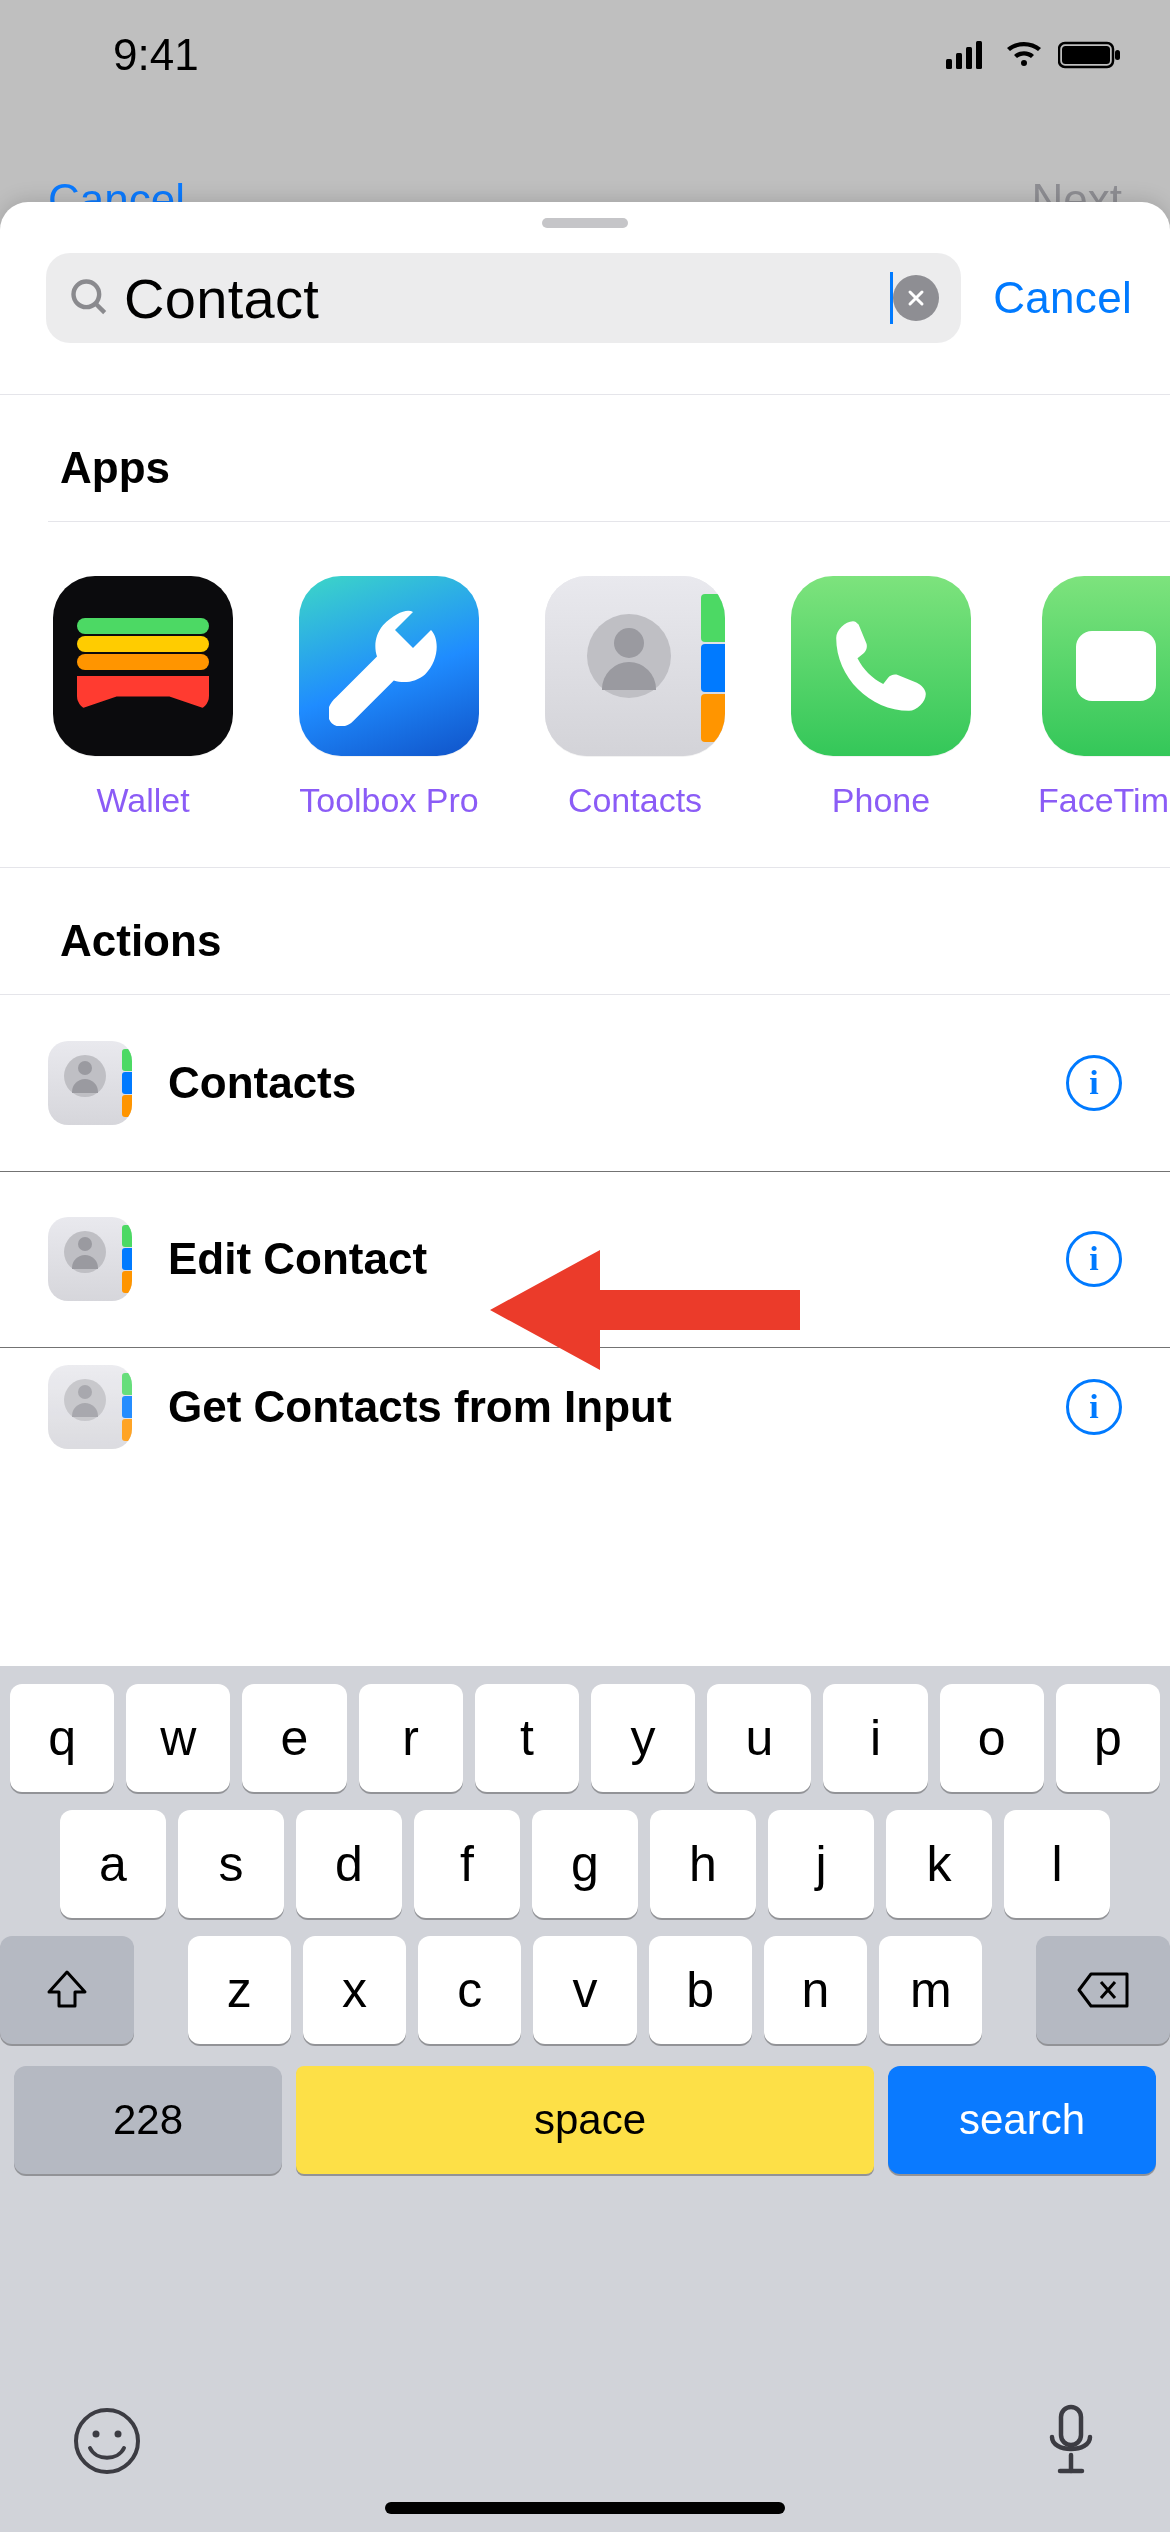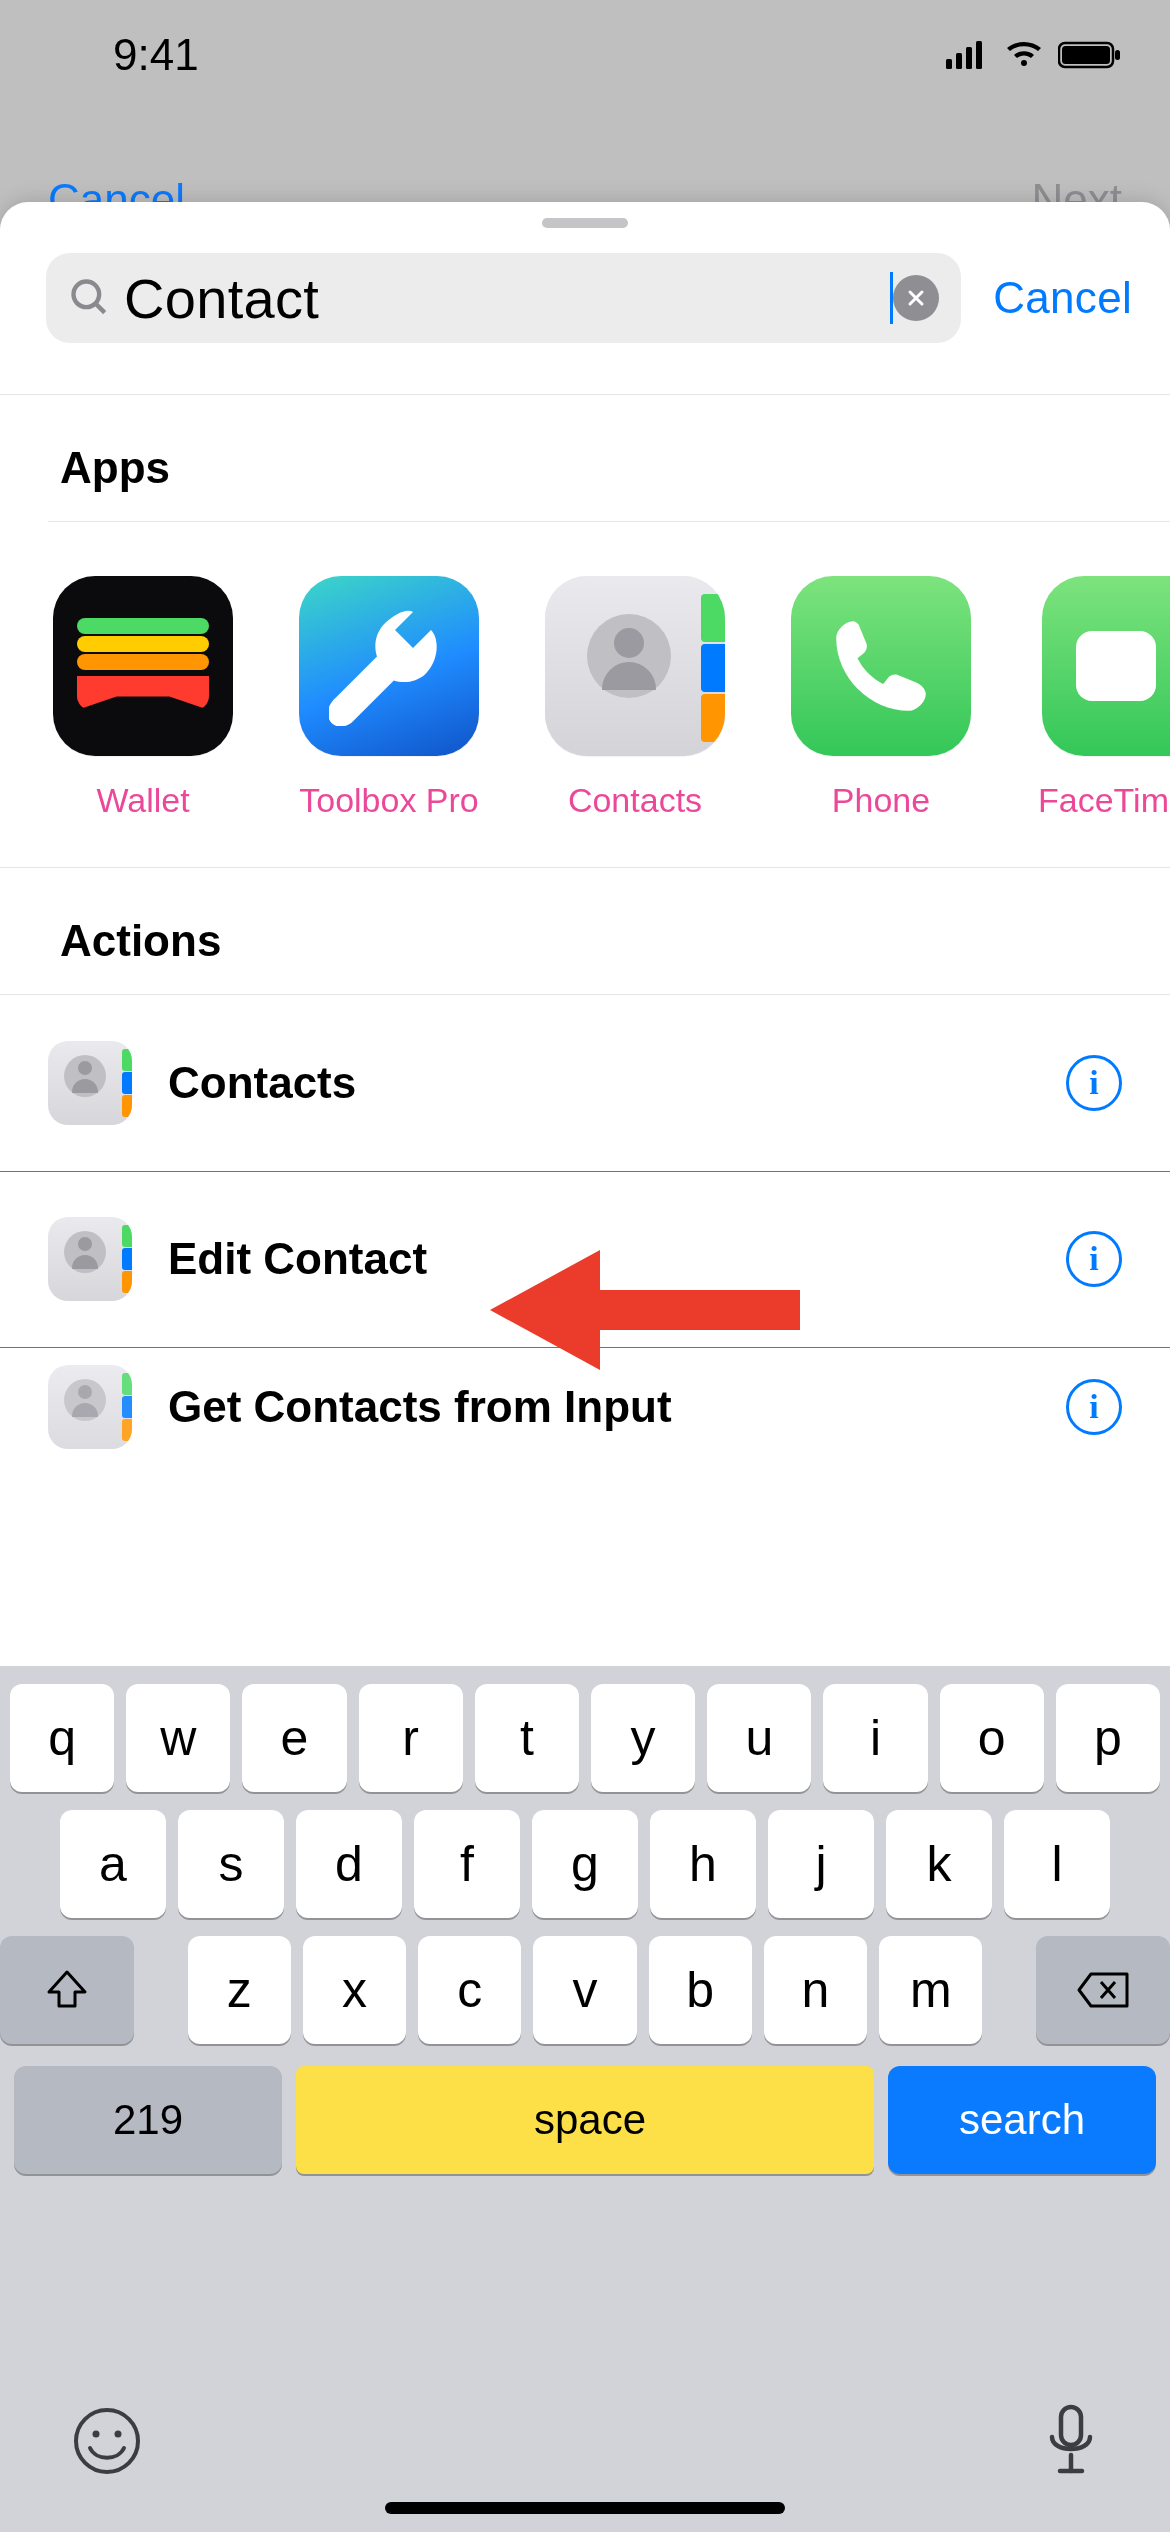--- a/index.html
+++ b/index.html
@@ -28,21 +28,21 @@
   .clear-btn { width:46px; height:46px; border-radius:50%; border:none; background:#8e8e93; color:#fff; display:flex; align-items:center; justify-content:center; font-size:28px; cursor:pointer;}
   .cancel-link { border:none; background:none; font-size:44px; color:#007aff; letter-spacing:.3px; cursor:pointer; padding:0 6px;}
 
   .content { position:absolute; top:192px; left:0; right:0; bottom:0; overflow:hidden; background:#fff; border-top:1px solid #e5e5ea;}
   .section-header { font-size:44px; font-weight:700; padding:48px 48px 28px;margin-left:12px; }
   .apps-hairline { height:1px; background:#e5e5ea; margin-left:48px; }
 
   .apps-scroll { display:flex; gap:56px; padding:54px 0 46px 48px; overflow:hidden;}
   .app-item { width:190px; flex-shrink:0; text-align:center;}
   .app-icon { width:180px; height:180px; border-radius:42px; margin:0 auto 24px; background:#d1d1d6; box-shadow:0 1px 0 rgba(0,0,0,.05); position:relative;}
-  .app-label { font-size:34px; line-height:1.2; color:#ec4899;}
+  .app-label { font-size:34px; line-height:1.2; color:#8b5cf6;}
 
   
   .icon-wallet { background:#0b0b0d;}
   .icon-wallet::before { content:""; position:absolute; left:24px; top:42px; width:132px; height:16px; border-radius:8px; background:#4cd964; box-shadow:0 18px 0 #ffcc00, 0 36px 0 #ff9500;}
   .icon-wallet::after { content:""; position:absolute; left:24px; right:24px; top:100px; height:34px; background:#ff3b30; border-radius:0 0 14px 14px; clip-path:polygon(0 0,100% 0,100% 100%,70% 60%,30% 60%,0 100%);}
 
   .icon-toolbox { background:linear-gradient(160deg,#3dd7c6 0%, #1f8cff 55%, #1053c8 100%);}
   .icon-toolbox svg { position:absolute; left:30px; top:30px; width:120px; height:120px; fill:#fff;}
 
   .icon-contacts { background:linear-gradient(#e9e9ee,#d6d6db); overflow:hidden;}
@@ -275,21 +275,21 @@
       <div class="key">m</div>
       <div class="third-spacer"></div>
       <div class="key-special">
         <svg width="56" height="40" viewBox="0 0 56 40" fill="none" stroke="#000" stroke-width="3" stroke-linejoin="round">
             <path d="M16 4 L52 4 L52 36 L16 36 L4 20 Z"></path>
             <path d="M26 12 L40 28 M40 12 L26 28"></path>
           </svg>
       </div>
     </div>
     <div class="krow bottom">
-      <div class="key-123">219</div>
+      <div class="key-123">228</div>
       <div class="key-space">space</div>
       <div class="key-search">search</div>
     </div>
     <div class="kb-footer">
       <button class="emoji-btn">
         <svg width="70" height="70" viewBox="0 0 70 70" fill="none" stroke="#3c3c43" stroke-width="4">
             <circle cx="35" cy="35" r="31"></circle>
             <circle cx="24" cy="28" r="3.5" fill="#3c3c43" stroke="none"></circle>
             <circle cx="46" cy="28" r="3.5" fill="#3c3c43" stroke="none"></circle>
             <path d="M18 42 C24 55 46 55 52 42" stroke-linecap="round"></path>

